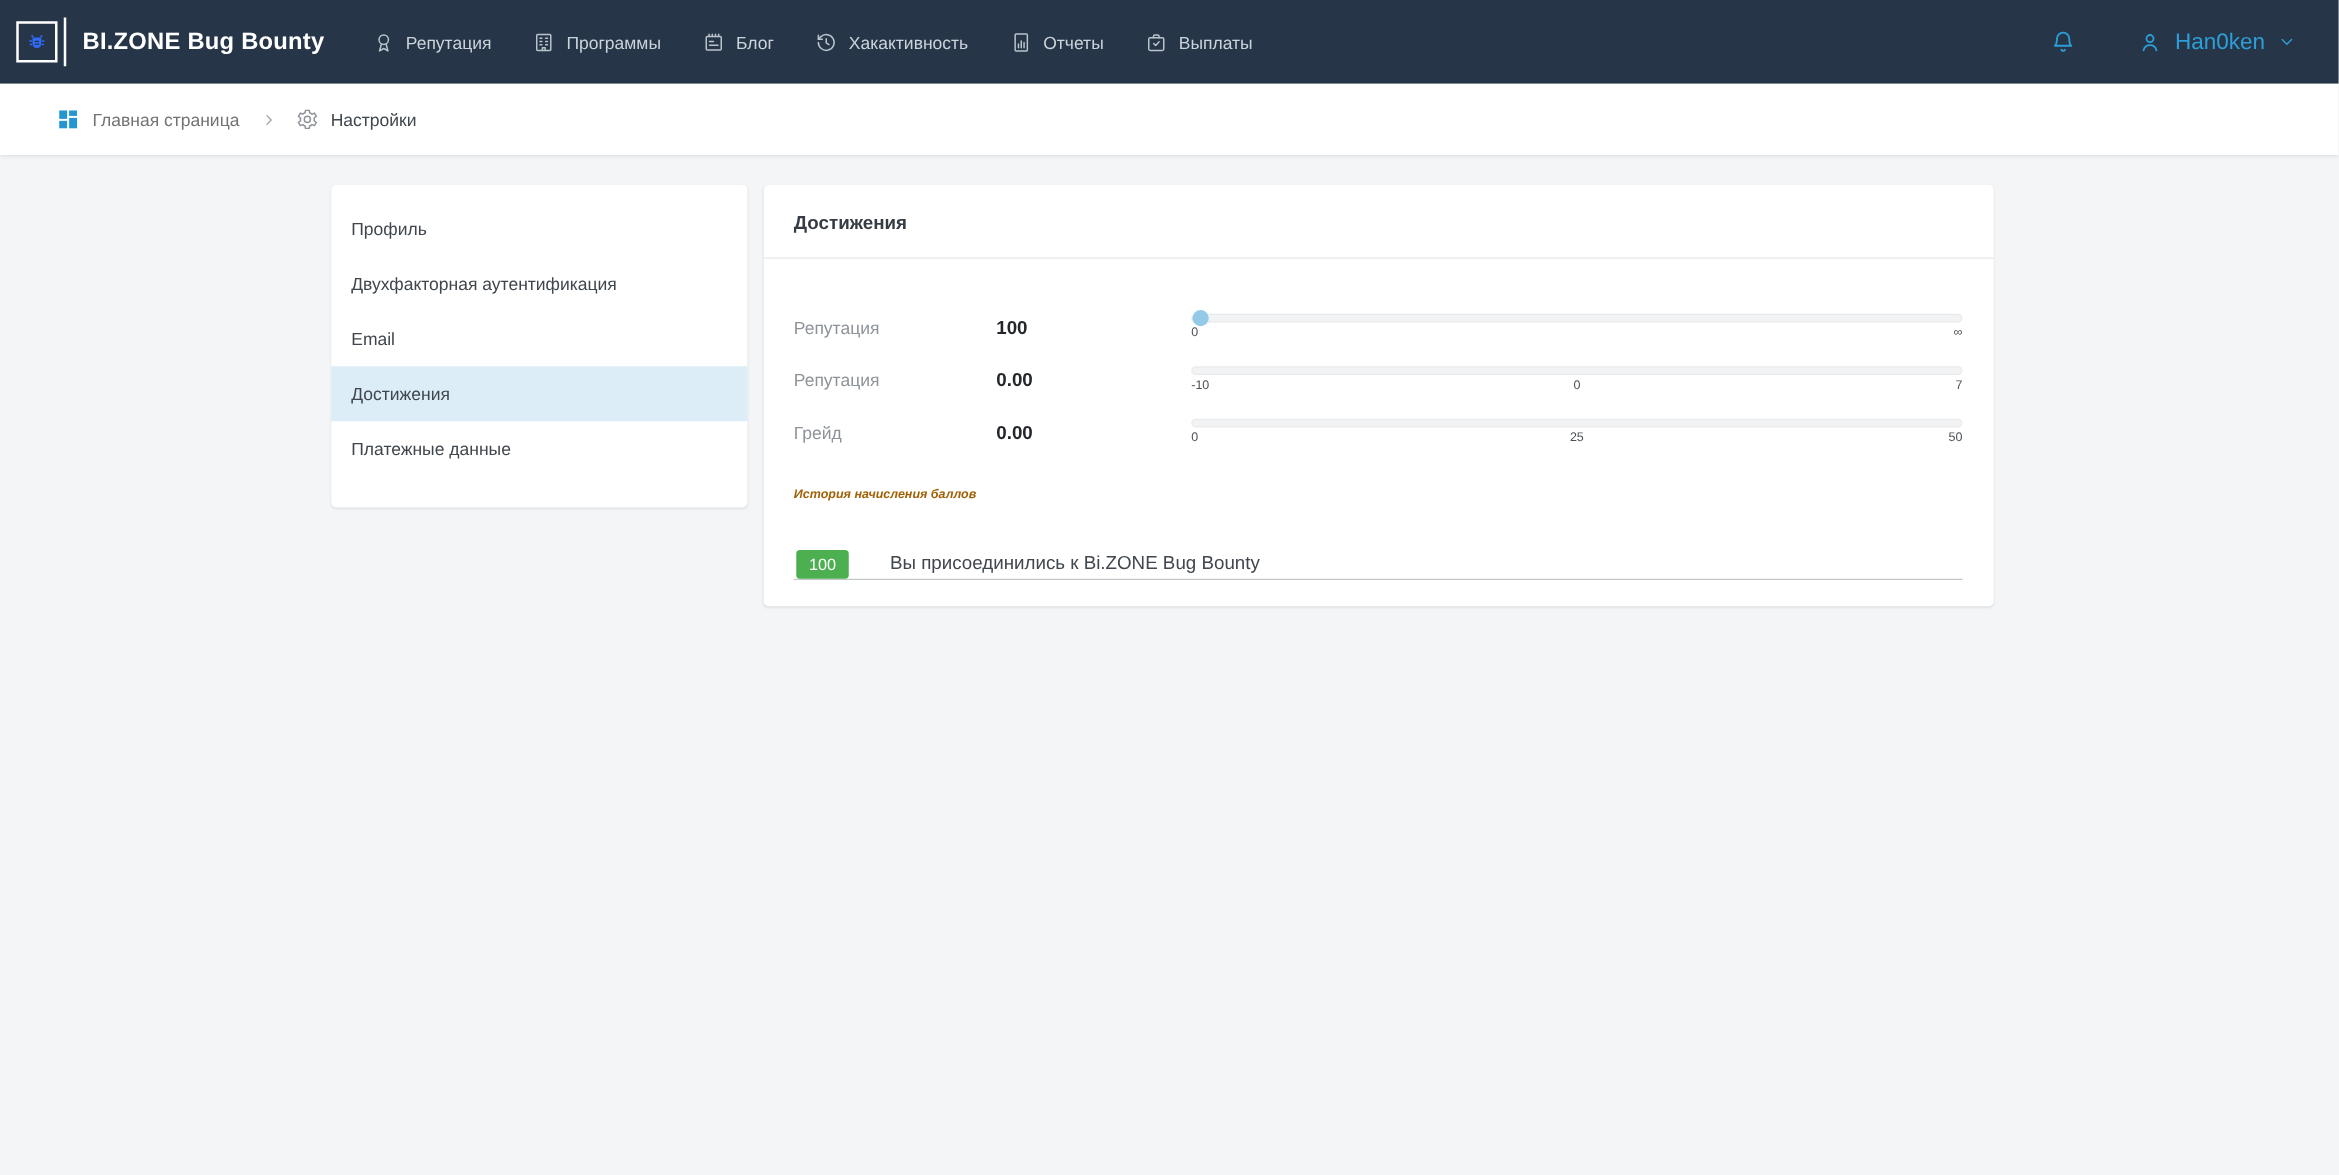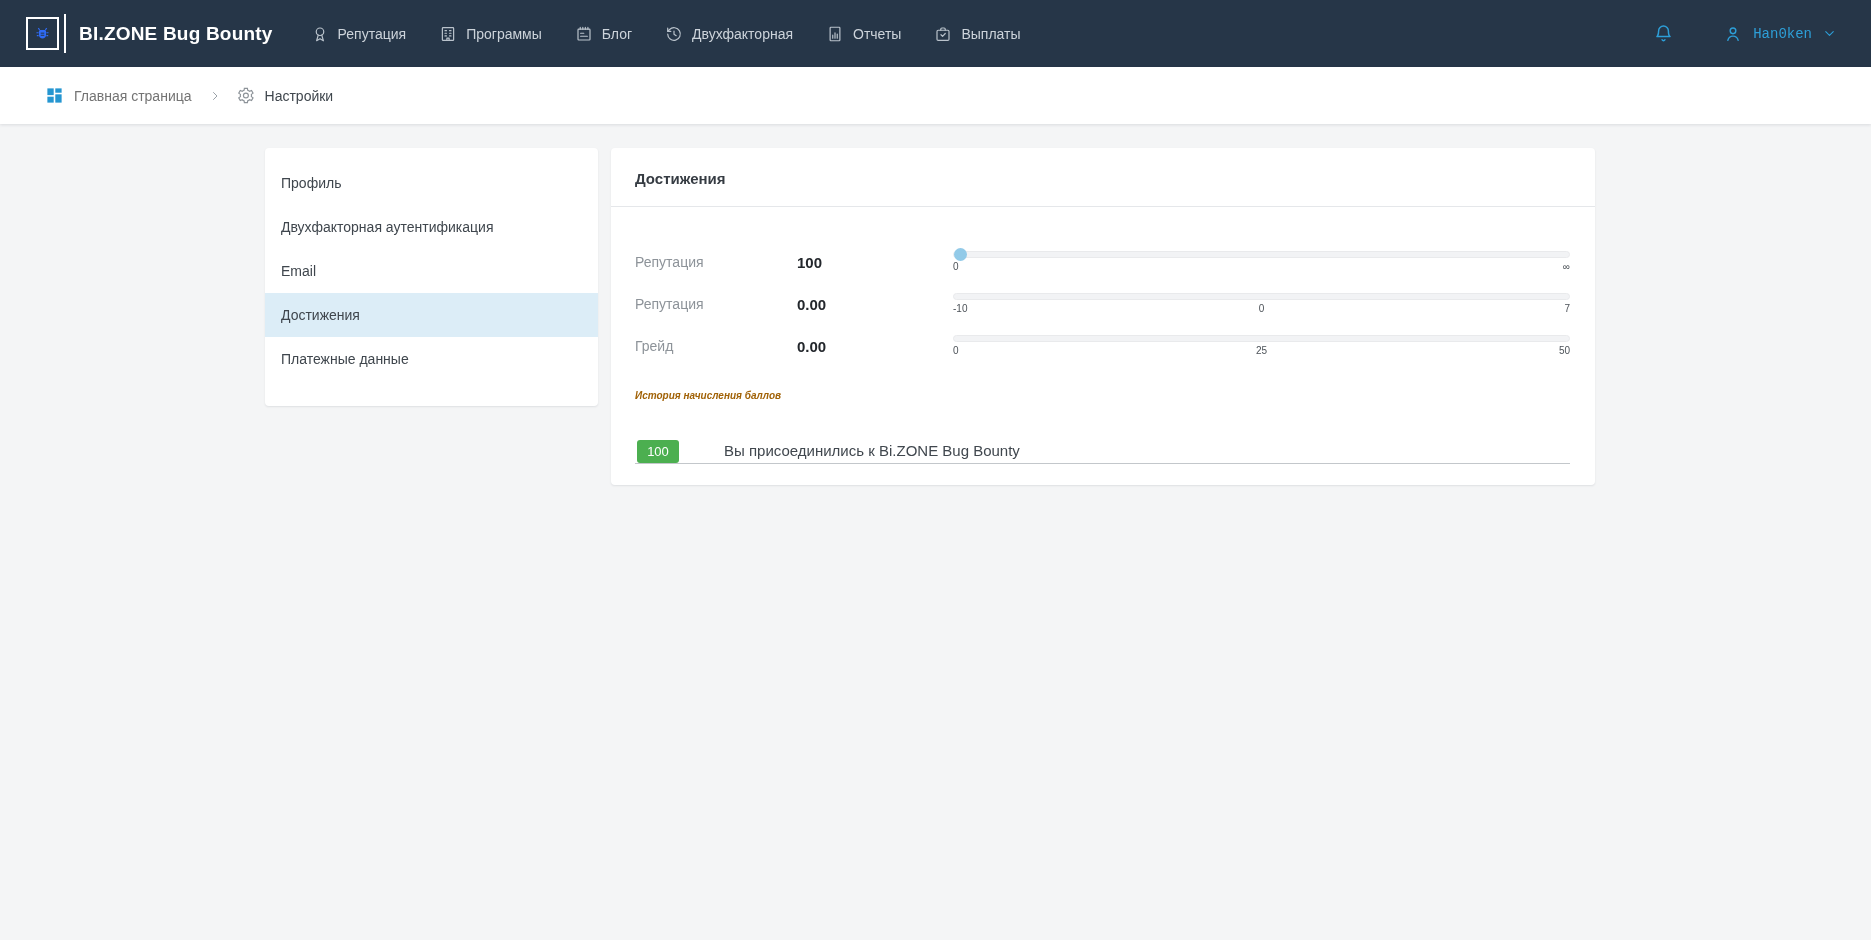--- a/index.html
+++ b/index.html
@@ -9,21 +9,21 @@
     background:#f4f5f6;
     overflow:hidden;
     position:relative;
   }
   svg { display:block; }
 
   
   .navbar {
     height:67px; background:#263648;
     display:flex; align-items:center;
-    padding:0 34px 0 26px;
+    padding:0 34px 0 13px;
   }
   .brand { display:flex; align-items:center; cursor:pointer; }
   .logo-mark { display:flex; align-items:center; }
   .logo-box {
     width:33px; height:33px; border:2px solid #ffffff;
     display:flex; align-items:center; justify-content:center;
   }
   .logo-bar { width:2px; height:39px; background:#ffffff; margin-left:5px; }
   .brand-title { color:#ffffff; font-size:19px; font-weight:700; margin-left:13px; letter-spacing:.2px; white-space:nowrap; }
 
@@ -31,21 +31,21 @@
   .nav-item { display:flex; align-items:center; gap:9px; cursor:pointer; white-space:nowrap; }
   .nav-item .nav-icon svg { width:18px; height:18px; stroke:#bac3cc; stroke-width:1.6; fill:none; stroke-linecap:round; stroke-linejoin:round; }
   .nav-item .nav-label { color:#ccd3da; font-size:14px; }
 
   .nav-right { margin-left:auto; display:flex; align-items:center; gap:49px; }
   .bell-btn { cursor:pointer; }
   .bell-btn svg { width:21px; height:21px; stroke:#2d9fd8; stroke-width:1.7; fill:none; stroke-linecap:round; stroke-linejoin:round; }
   .user-menu { display:flex; align-items:center; gap:10px; cursor:pointer; }
   .user-menu svg { stroke:#2d9fd8; stroke-width:1.7; fill:none; stroke-linecap:round; stroke-linejoin:round; }
   .user-menu .u-icon svg { width:20px; height:20px; }
-  .user-menu .u-name { color:#2d9fd8; font-size:14px;font-family:Liberation Mono, monospace; }
+  .user-menu .u-name { color:#2d9fd8; font-size:18px; }
   .user-menu .chev svg { width:15px; height:15px; }
 
   
   .breadcrumb-bar {
     height:57px; background:#ffffff;
     display:flex; align-items:center; padding-left:45px;
     box-shadow:0 1px 3px rgba(35,45,60,.12);
     position:relative; z-index:2;
   }
   .crumb-home { display:flex; align-items:center; gap:10px; cursor:pointer; }
@@ -106,21 +106,21 @@
   .history-row {
     margin-top:39px; display:flex; align-items:center;
     border-bottom:1px solid #c3c7cb;
   }
   .points-badge {
     width:42px; height:23px; margin-left:2px; border-radius:3px;
     background:#4caf50; color:#ffffff; font-size:13px;
     display:flex; align-items:center; justify-content:center;
     flex-shrink:0;
   }
-  .history-text { margin-left:45px; font-size:15px; color:#40474e; padding-bottom:2px; }
+  .history-text { margin-left:33px; font-size:15px; color:#40474e; padding-bottom:2px; }
 </style>
 </head>
 <body>
 
 <header class="navbar">
   <div class="brand">
     <span class="logo-mark">
       <span class="logo-box">
         <svg viewBox="0 0 24 24" width="17" height="17">
           <path fill="#2f6bf6" d="M7 9c0-1 .8-2 2-2h6c1.2 0 2 1 2 2v5c0 2.8-2.2 5-5 5s-5-2.2-5-5V9z"></path>
@@ -162,21 +162,21 @@
     <span class="nav-label">Блог</span>
   </div>
       <div class="nav-item">
     <span class="nav-icon">
           <svg viewBox="0 0 24 24">
             <path d="M3.6 12a8.4 8.4 0 1 0 2.5-6L3.6 8.4"></path>
             <path d="M3.6 4.2v4.2h4.2"></path>
             <path d="M12 8v4.4l2.9 1.8"></path>
           </svg>
         </span>
-    <span class="nav-label">Двухфакторная</span>
+    <span class="nav-label">Хакактивность</span>
   </div>
       <div class="nav-item">
     <span class="nav-icon">
           <svg viewBox="0 0 24 24">
             <rect x="5.5" y="3" width="13" height="18" rx="1"></rect>
             <path d="M9 17.5v-4M12 17.5v-7M15 17.5v-5.5"></path>
           </svg>
         </span>
     <span class="nav-label">Отчеты</span>
   </div>

